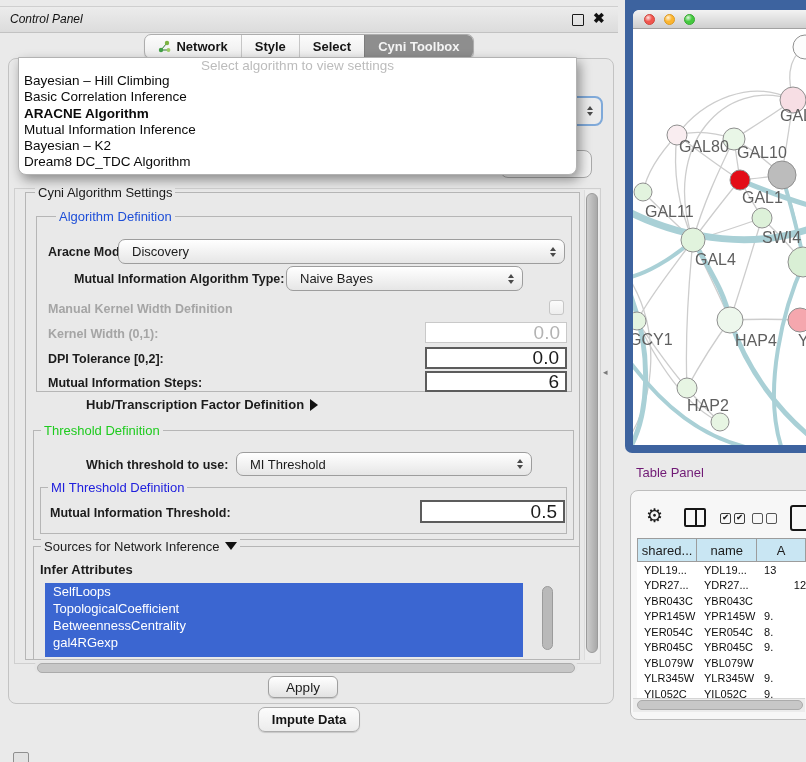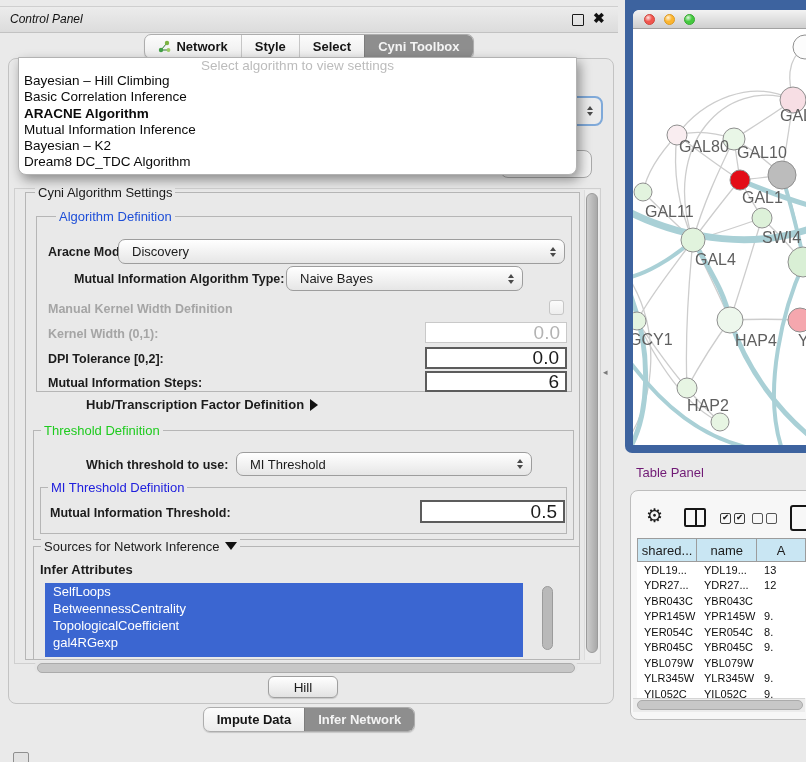--- a/index.html
+++ b/index.html
@@ -206,39 +206,36 @@
 <span class="lbl" style="left:50px;top:506px;">Mutual Information Threshold:</span>
 <div class="field en" style="left:420px;top:500px;width:145px;height:23px;">
   <span>0.5</span>
 </div>
 
 <div class="grp" style="left:33px;top:546px;width:545px;height:112px;"></div>
 <span class="grp-title" style="left:41px;top:539px;"><span>Sources for Network Inference</span><span class="arrow-down"></span></span>
 <span class="lbl" style="left:40px;top:562px;font-size:13px;">Infer Attributes</span>
 <div class="attr-list" style="left:45px;top:583px;width:478px;height:74px;" id="attr-list">
     <div class="attr-item">SelfLoops</div>
+    <div class="attr-item">TopologicalCoefficient</div>
     <div class="attr-item">BetweennessCentrality</div>
-    <div class="attr-item">TopologicalCoefficient</div>
     <div class="attr-item">gal4RGexp</div>
   </div>
 <div class="sb-v" style="left:542px;top:586px;width:9px;height:62px;background:#b9b9b9;"></div>
 
 <div class="abs" style="left:34px;top:661px;width:544px;height:12px;background:#e6e6e6;border-radius:6px;"></div>
 <div class="sb-h" style="left:37px;top:663px;width:536px;height:8px;"></div>
 <div class="btn" style="left:268px;top:676px;width:70px;height:22px;">
-  <span>Hill</span>
+  <span>Apply</span>
 </div>
 
 <div class="abs" style="left:0;top:707px;width:618px;display:flex;justify-content:center;">
   <div class="seg" id="bottom-tabs">
       <div class="seg-item">
         <span>Impute Data</span>
-      </div>
-      <div class="seg-item sel">
-        <span>Infer Network</span>
       </div>
     </div>
 </div>
 
 <div class="abs grip">◂</div>
 <div class="abs mini-ico"></div>
 
 <div class="abs net-frame">
   <div class="net-win">
     <svg id="net-svg" width="173" height="417" viewBox="0 0 173 417" style="position:absolute;left:0;top:18px;">
@@ -335,21 +332,21 @@
     </div>
   <div id="tbl-body">
       <div class="tr">
         <div class="td" style="width: 74px;">YDL19...</div>
         <div class="td" style="width: 74px;">YDL19...</div>
         <div class="td" style="width: 60px;">13</div>
       </div>
       <div class="tr">
         <div class="td" style="width: 74px;">YDR27...</div>
         <div class="td" style="width: 74px;">YDR27...</div>
-        <div class="td" style="width: 60px;">12</div>
+        <div class="td" style="width: 60px; text-align: right;">12</div>
       </div>
       <div class="tr">
         <div class="td" style="width: 74px;">YBR043C</div>
         <div class="td" style="width: 74px;">YBR043C</div>
         <div class="td" style="width: 60px;"></div>
       </div>
       <div class="tr">
         <div class="td" style="width: 74px;">YPR145W</div>
         <div class="td" style="width: 74px;">YPR145W</div>
         <div class="td" style="width: 60px;">9.</div>

